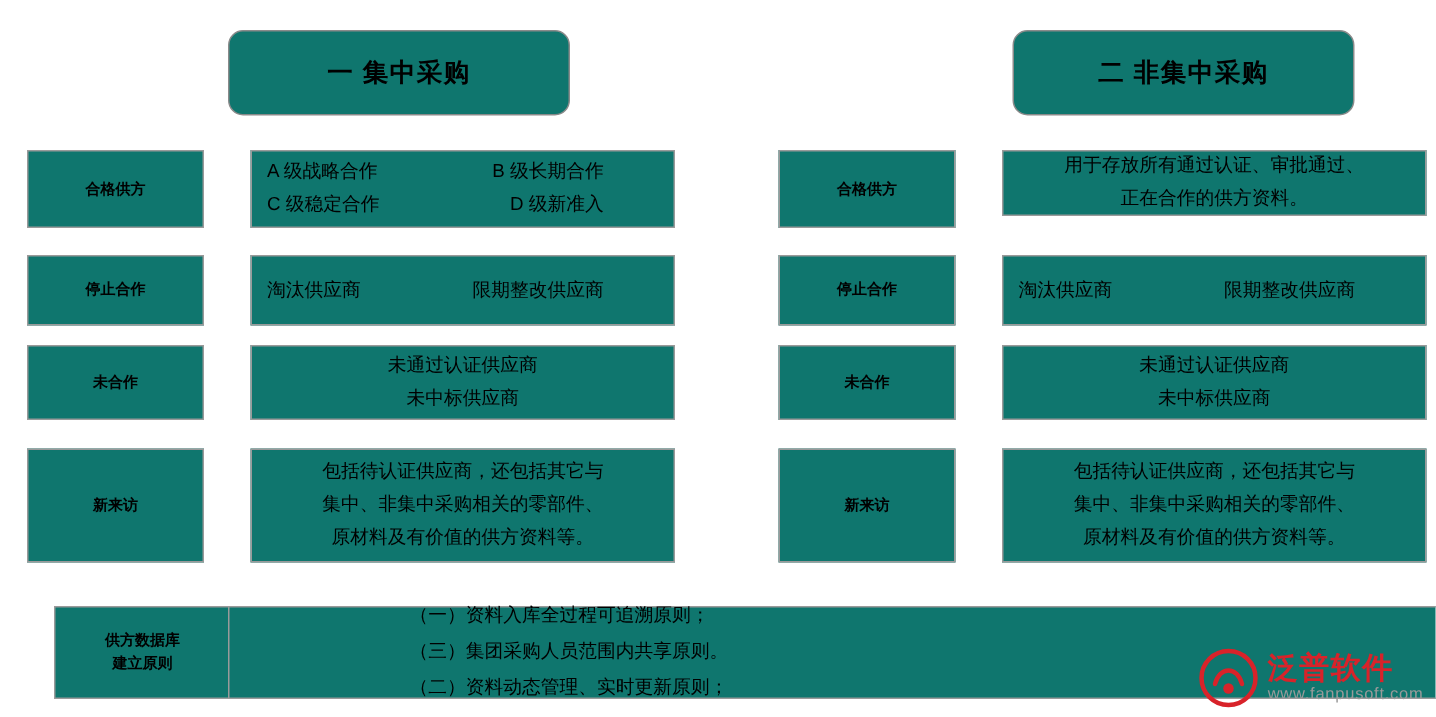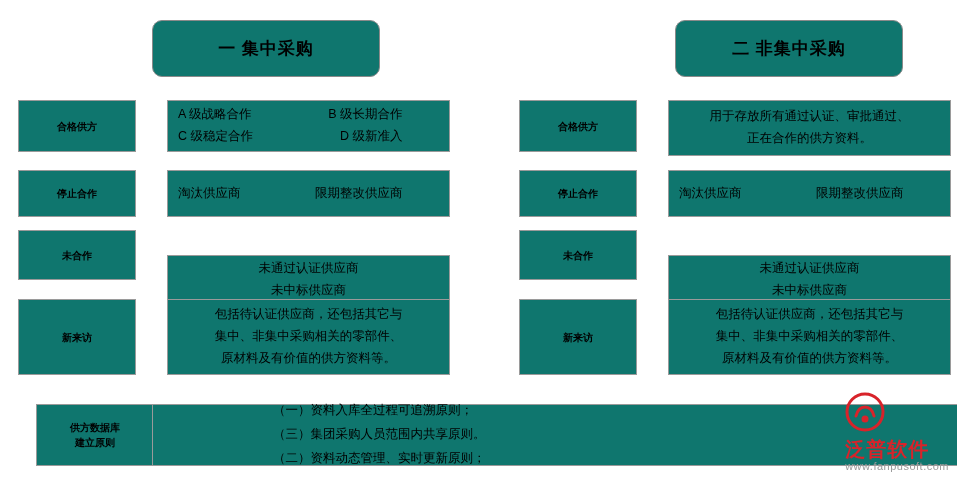--- a/index.html
+++ b/index.html
@@ -46,21 +46,20 @@
   .content-box {
     font-size: 12.5px;
     line-height: 1.75;
     padding: 6px 10px;
     justify-content: flex-start;
     text-align: center;
   }
   .content-box.centered {
     justify-content: center;
     text-align: center;
-    margin-top: 25px;
   }
   .content-inner {
     width: 100%;
   }
   .row2col {
     display: flex;
     justify-content: space-between;
     width: 86%;
   }
   .principle-box {
@@ -72,24 +71,23 @@
   }
   .principle-line {
     white-space: nowrap;
   }
   
   .watermark {
     position: absolute;
     right: 8px;
     bottom: 6px;
     display: flex;
-    align-items: flex-start;
+    align-items: center;
     gap: 6px;
     pointer-events: none;
-    flex-direction: column;
   }
   .wm-logo {
     width: 40px;
     height: 40px;
     position: relative;
   }
   .wm-text {
     display: flex;
     flex-direction: column;
     line-height: 1.1;
@@ -164,21 +162,21 @@
     <div class="content-inner">
       <div>包括待认证供应商，还包括其它与</div>
       <div>集中、非集中采购相关的零部件、</div>
       <div>原材料及有价值的供方资料等。</div>
     </div>
   </div>
 
   <div class="box label-box" style="left:519px; top:100px; width:118px; height:52px;">
     <span>合格供方</span>
   </div>
-  <div class="box content-box" style="left:668px; top:100px; width:283px; height:56px;">
+  <div class="box content-box" style="left:668px; top:100px; width:283px; height:44px;">
     <div class="content-inner">
       <div>用于存放所有通过认证、审批通过、</div>
       <div>正在合作的供方资料。</div>
     </div>
   </div>
 
   <div class="box label-box" style="left:519px; top:170px; width:118px; height:47px;">
     <span>停止合作</span>
   </div>
   <div class="box content-box" style="left:668px; top:170px; width:283px; height:47px;">

